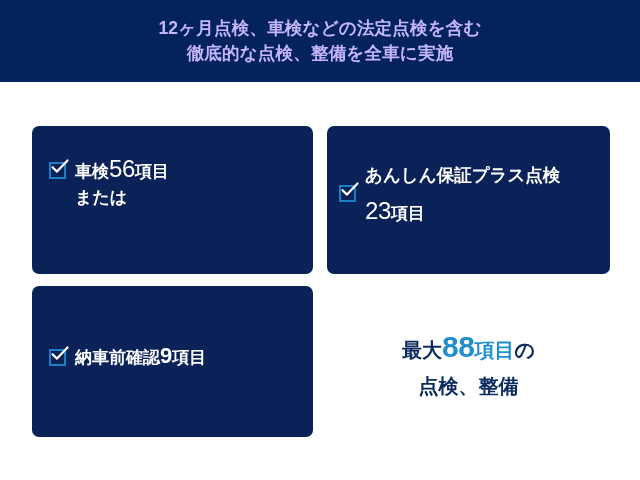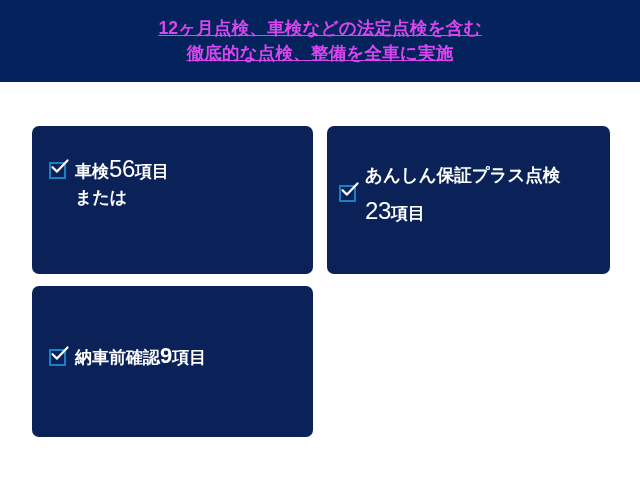--- a/index.html
+++ b/index.html
@@ -28,27 +28,26 @@
     top: 0;
     width: 640px;
     height: 82px;
     background: #04235c;
     display: flex;
     flex-direction: column;
     align-items: center;
     justify-content: center;
   }
   .header-line {
-    color: #d946ef;
+    color: #c4b5fd;
     font-size: 17.5px;
     font-weight: bold;
     line-height: 25px;
     letter-spacing: 0.2px;
     white-space: nowrap;
-    text-decoration: underline;
   }
 
   
   .card {
     position: absolute;
     background: #0b2259;
     border-radius: 7px;
     box-sizing: border-box;
   }
   #card-inspection {
@@ -245,14 +244,18 @@
           <span class="box"></span>
           <svg viewBox="0 0 20 20" fill="none" xmlns="http://www.w3.org/2000/svg">
             <path d="M2.5 9.2 L7 13.6 L17.5 2.4" stroke="#ffffff" stroke-width="2.2" stroke-linecap="round" stroke-linejoin="round"></path>
           </svg>
         </span>
         <span class="row-text"><span>納車前確認</span><span class="num-sm">9</span><span>項目</span></span>
       </div>
     </div>
   </div>
 
+  <div id="summary">
+    <div class="summary-line"><span class="summary-text">最大</span><span class="summary-accent-num">88</span><span class="summary-accent-unit">項目</span><span class="summary-text">の</span></div>
+    <div class="summary-line summary-text">点検、整備</div>
+  </div>
 
 </div>
 
 </body></html>

